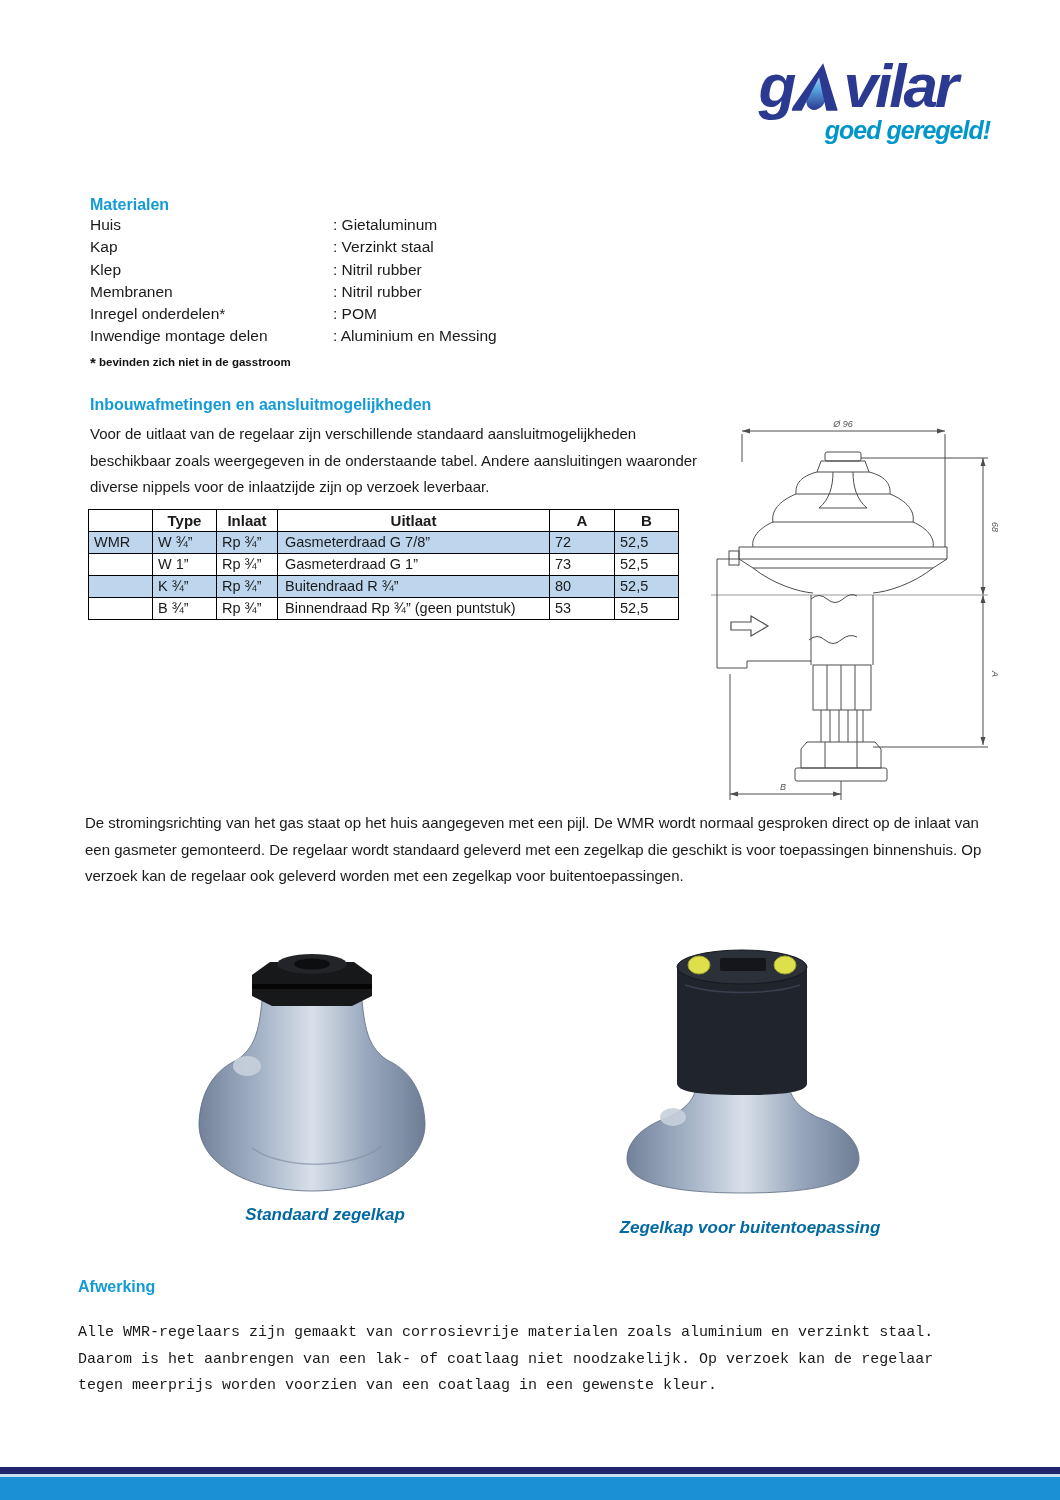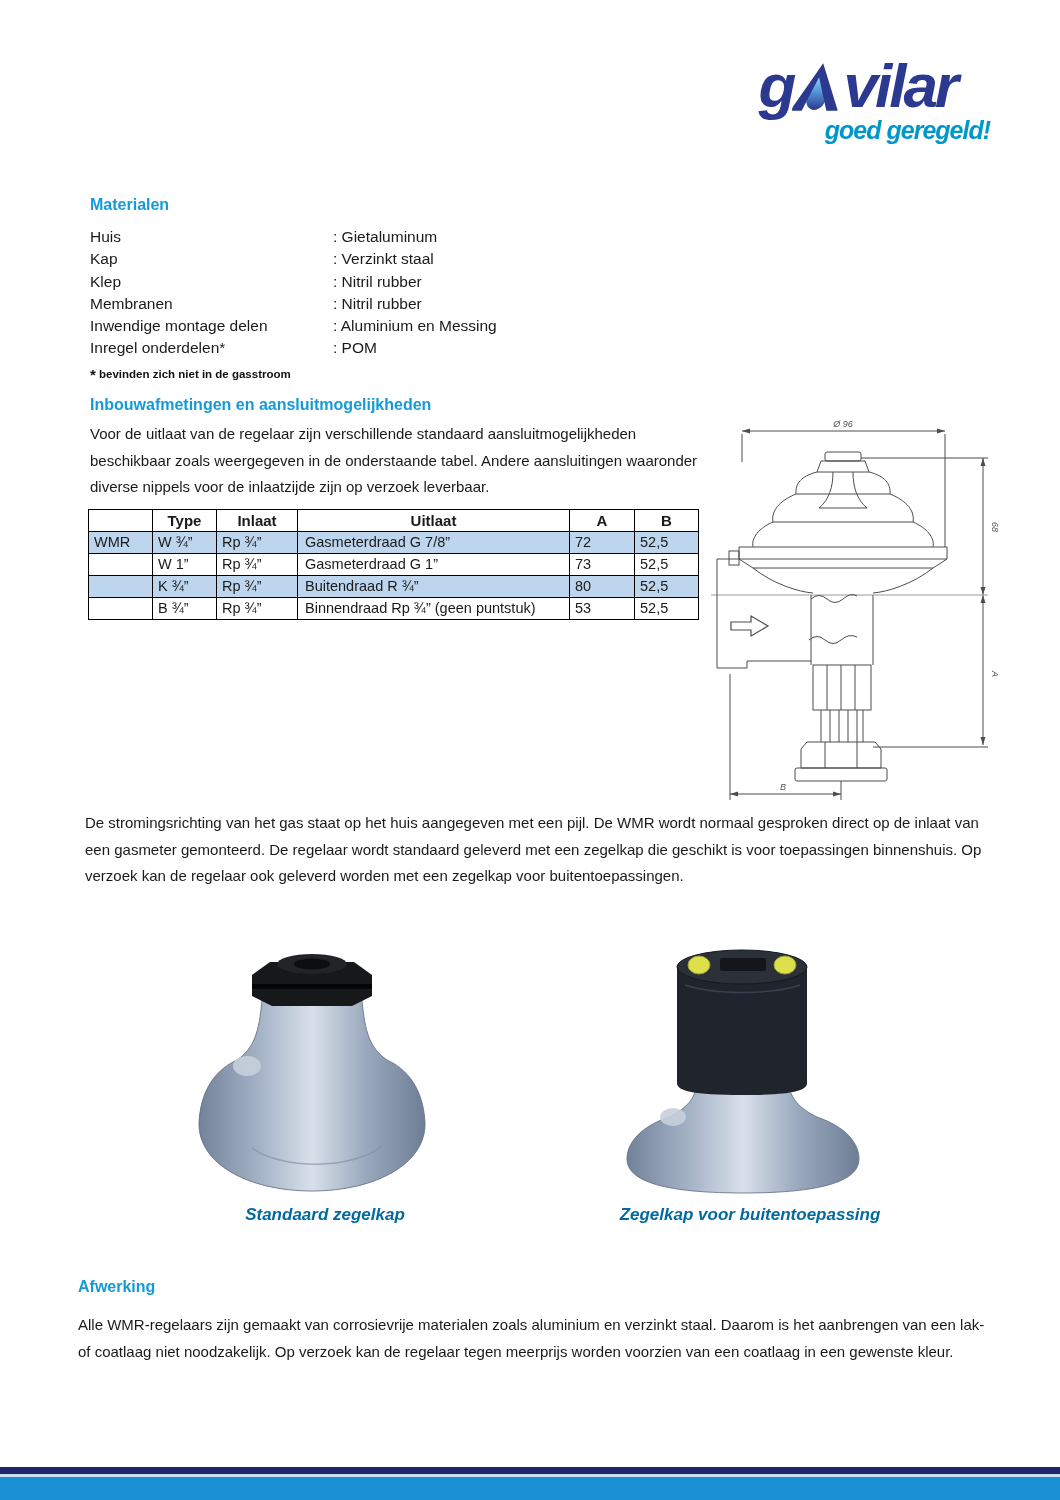--- a/index.html
+++ b/index.html
@@ -15,59 +15,59 @@
   .wordmark .flameA { width:46px; height:56px; margin:0 1px -1px 3px; transform:skewX(-10deg); }
   .tagline { margin-top:2px; font-style:italic; font-weight:bold; font-size:25px;
              color:#0096C9; letter-spacing:-1px; }
 
   
   .section-heading { color:#149BD7; font-weight:bold; font-size:16px; }
   .body-text { font-size:15px; line-height:26.5px; color:#1a1a1a; }
 
   
   .materials { position:absolute; left:90px; top:196px; width:600px; }
-  .materials .rows { margin-top:12px; }
+  .materials .rows { margin-top:0; }
   .mat-row { display:flex; font-size:15.5px; line-height:22.3px; }
   .mat-row .lbl { width:243px; }
   .footnote { margin-top:6px; font-size:11.5px; font-weight:bold; color:#111; }
   .footnote .star { font-size:15px; vertical-align:-2px; }
 
   
   .inbouw { position:absolute; left:90px; top:396px; width:625px; }
   .inbouw .body-text { margin-top:7px; }
   table.conn { border-collapse:collapse; margin-top:8px; margin-left:-2px; }
   table.conn th, table.conn td { border:1.6px solid #000; font-size:14.5px; height:22px;
         padding:0 5px; white-space:nowrap; }
   table.conn th { font-weight:bold; text-align:center; background:#fff; font-size:15px; }
   table.conn td { text-align:left; }
   table.conn td.txt { text-align:left; padding-left:7px; }
   tr.stripe td { background:#BDD6EE; }
-  .c0 { width:64px; } .c1 { width:64px; } .c2 { width:81px; }
+  .c0 { width:64px; } .c1 { width:64px; } .c2 { width:61px; }
   .c3 { width:272px; } .c4 { width:65px; } .c5 { width:64px; }
 
   
   .drawing { position:absolute; left:703px; top:412px; width:352px; height:398px;font-style:italic; }
   .drawing svg { width:100%; height:100%; }
   .dim-label { font-size:9px; fill:#555; font-family:"Liberation Sans",sans-serif; }
 
   
   .installatie { position:absolute; left:85px; top:802px; width:900px; }
   .installatie .body-text { margin-top:8px; }
   .afwerking { position:absolute; left:78px; top:1278px; width:908px; }
-  .afwerking .body-text { margin-top:16px; }
+  .afwerking .body-text { margin-top:24px;font-family:Liberation Mono, monospace; }
 
   
   .photo { position:absolute; width:240px; height:250px; }
   .photo svg { width:100%; height:100%; }
   .photo1 { left:192px; top:948px; }
   .photo2 { left:625px; top:945px; }
   .caption { position:absolute; width:350px; text-align:center; top:1205px;
              font-size:17px; font-weight:bold; font-style:italic; color:#0369a1; }
   .cap1 { left:150px; }
-  .cap2 { left:575px; }
+  .cap2 { left:575px;margin-top:13px; }
 
   
   .footer-navy  { position:absolute; left:0; width:1060px; top:1467px; height:7px;  background:#20256E; }
   .footer-light { position:absolute; left:0; width:1060px; top:1474px; height:3px;  background:#C8DFF0; }
   .footer-blue  { position:absolute; left:0; width:1060px; top:1477px; height:23px; background:#1B90D5; }
 
   .draw-stroke { stroke:#4d4d4d; stroke-width:1; fill:none; }
 </style>
 </head>
 <body>
@@ -106,26 +106,26 @@
         </div>
       <div class="mat-row">
           <span class="lbl">Klep</span>
           <span>: Nitril rubber</span>
         </div>
       <div class="mat-row">
           <span class="lbl">Membranen</span>
           <span>: Nitril rubber</span>
         </div>
       <div class="mat-row">
+          <span class="lbl">Inregel onderdelen*</span>
+          <span>: POM</span>
+        </div>
+      <div class="mat-row">
           <span class="lbl">Inwendige montage delen</span>
           <span>: Aluminium en Messing</span>
-        </div>
-      <div class="mat-row">
-          <span class="lbl">Inregel onderdelen*</span>
-          <span>: POM</span>
         </div>
     </div>
     <div class="footnote"><span class="star">*</span><span> bevinden zich niet in de gasstroom</span></div>
   </div>
 
   <div class="inbouw">
     <div class="section-heading">Inbouwafmetingen en aansluitmogelijkheden</div>
     <div class="body-text">Voor de uitlaat van de regelaar zijn verschillende standaard aansluitmogelijkheden beschikbaar zoals weergegeven in de onderstaande tabel. Andere aansluitingen waaronder diverse nippels voor de inlaatzijde zijn op verzoek leverbaar.</div>
     <table class="conn">
       <tbody>

